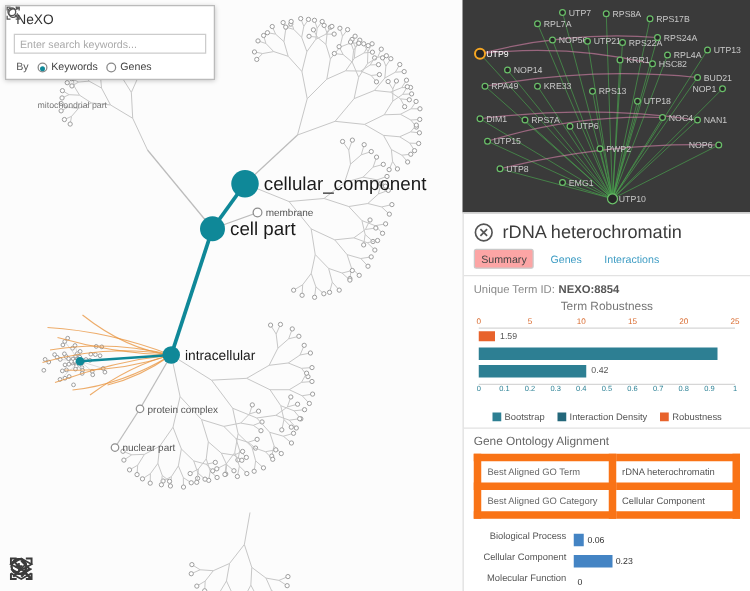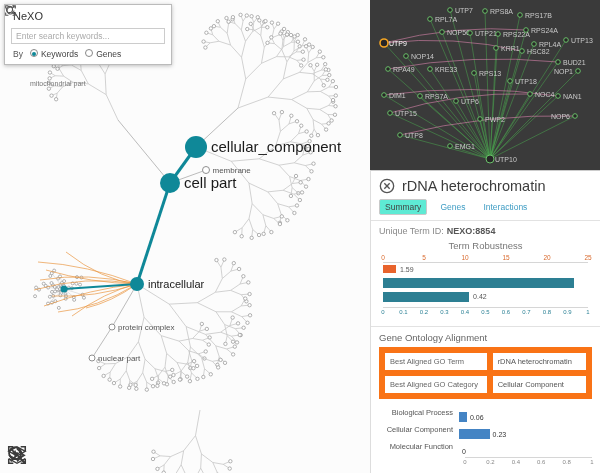--- a/index.html
+++ b/index.html
@@ -14,42 +14,42 @@
 
   .search-card{position:absolute;left:4px;top:4px;width:168px;background:#fff;
                border:1px solid #bbb;box-shadow:0 1px 4px rgba(0,0,0,.25);padding:4px 6px 4px 6px;}
   .nexo-title{font-size:11px;font-weight:normal;color:#333;margin:1px 0 3px 2px;}
   .search-input{width:100%;height:16px;border:1px solid #ccc;font-size:8.5px;padding:1px 4px;color:#444;
                 font-family:"Liberation Sans",sans-serif;}
   .search-input::placeholder{color:#aaa;}
   .icon-row{display:flex;justify-content:flex-end;gap:6px;margin:3px 2px 2px 0;}
   .icon-row svg{display:block;cursor:pointer;}
   .radio-row{display:flex;align-items:center;gap:7px;margin:2px 0 1px 2px;font-size:8.5px;color:#555;}
-  .radio{display:flex;align-items:flex-start;gap:3px;cursor:pointer;}
+  .radio{display:flex;align-items:flex-end;gap:3px;cursor:pointer;}
   .radio .dot{width:8px;height:8px;border:1px solid #888;border-radius:50%;position:relative;background:#fff;}
   .radio.checked .dot::after{content:"";position:absolute;left:1.5px;top:1.5px;width:4px;height:4px;
                              border-radius:50%;background:#0f8898;}
   .radio .rlabel{color:#444;}
 
   .tree-toolbar{position:absolute;left:6px;bottom:5px;display:flex;align-items:center;gap:7px;}
   .tb-btn{width:24px;height:24px;padding:0;border:0;background:transparent;cursor:pointer;}
   .tb-btn svg{display:block;}
   .tb-gap{margin-left:10px;}
 
   
   .network-pane{position:absolute;left:370px;top:0;width:230px;height:170px;background:#3a3a3a;}
 
   
   .detail-pane{position:absolute;left:370px;top:170px;width:230px;height:303px;background:#fff;
                border-left:1px solid #ddd;border-top:1px solid #ccc;overflow:hidden;}
   .dp-header{display:flex;align-items:center;gap:7px;padding:7px 8px 2px 8px;}
   .dp-title{font-size:14.5px;color:#3c3c3c;}
   .dp-tabs{display:flex;align-items:center;gap:8px;padding:3px 8px 5px 8px;border-bottom:1px solid #e2e2e2;}
   .tab{font-size:8.5px;color:#3f9dc4;cursor:pointer;padding:2px 5px;}
-  .tab.active{color:#444;border:1px solid #c9c9c9;background:#5eead4;border-radius:2px;}
+  .tab.active{color:#444;border:1px solid #c9c9c9;background:#fca5a5;border-radius:2px;}
   .term-id{font-size:9px;color:#8a8a8a;padding:5px 8px 2px 8px;}
   .term-id b{color:#555;font-weight:bold;margin-left:3px;text-align:right;}
   .rob-title{text-align:center;font-size:9.5px;color:#777;margin-top:2px;}
   .rob-chart{position:relative;height:72px;margin:3px 12px 0 12px;}
   .rc-ttick{position:absolute;top:0;transform:translateX(-50%);font-size:6.5px;color:#d96a2e;}
   .rc-topline{position:absolute;left:0;right:0;top:8px;height:1px;background:#d6d6d6;}
   .rc-bar{position:absolute;left:0;}
   .rc-vlabel{position:absolute;font-size:7px;color:#555;}
   .rc-botline{position:absolute;left:0;right:0;top:53px;height:1px;background:#d6d6d6;}
   .rc-btick{position:absolute;top:55px;transform:translateX(-50%);font-size:6px;color:#2d8296;}
@@ -1009,20 +1009,34 @@
         <div class="rc-btick" style="left: 20%;">0.2</div>
         <div class="rc-btick" style="left: 30%;">0.3</div>
         <div class="rc-btick" style="left: 40%;">0.4</div>
         <div class="rc-btick" style="left: 50%;">0.5</div>
         <div class="rc-btick" style="left: 60%;">0.6</div>
         <div class="rc-btick" style="left: 70%;">0.7</div>
         <div class="rc-btick" style="left: 80%;">0.8</div>
         <div class="rc-btick" style="left: 90%;">0.9</div>
         <div class="rc-btick" style="left: 100%;">1</div>
       </div>
+    <div class="legend">
+        <div class="leg-item">
+          <span class="leg-sw" style="background: rgb(45, 127, 147);"></span>
+          <span>Bootstrap</span>
+        </div>
+        <div class="leg-item">
+          <span class="leg-sw" style="background: rgb(35, 103, 122);"></span>
+          <span>Interaction Density</span>
+        </div>
+        <div class="leg-item">
+          <span class="leg-sw" style="background: rgb(232, 99, 44);"></span>
+          <span>Robustness</span>
+        </div>
+      </div>
 
     <div class="go-sec">
       <div class="go-title">Gene Ontology Alignment</div>
       <table class="go-table">
           <tbody>
             <tr>
               <td class="k">Best Aligned GO Term</td>
               <td>rDNA heterochromatin</td>
             </tr>
             <tr>

